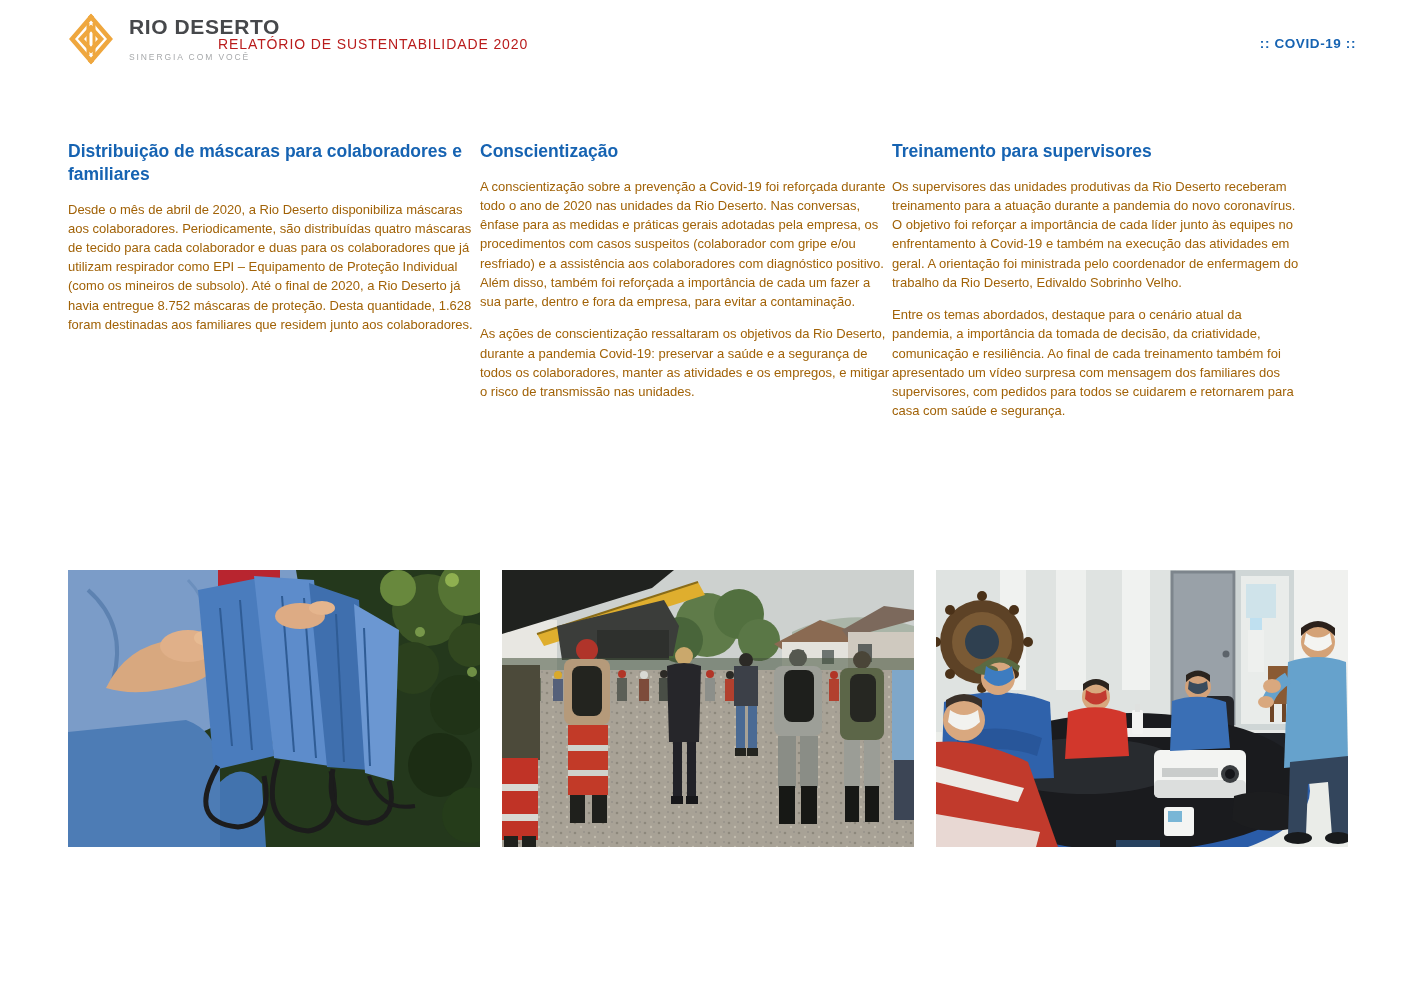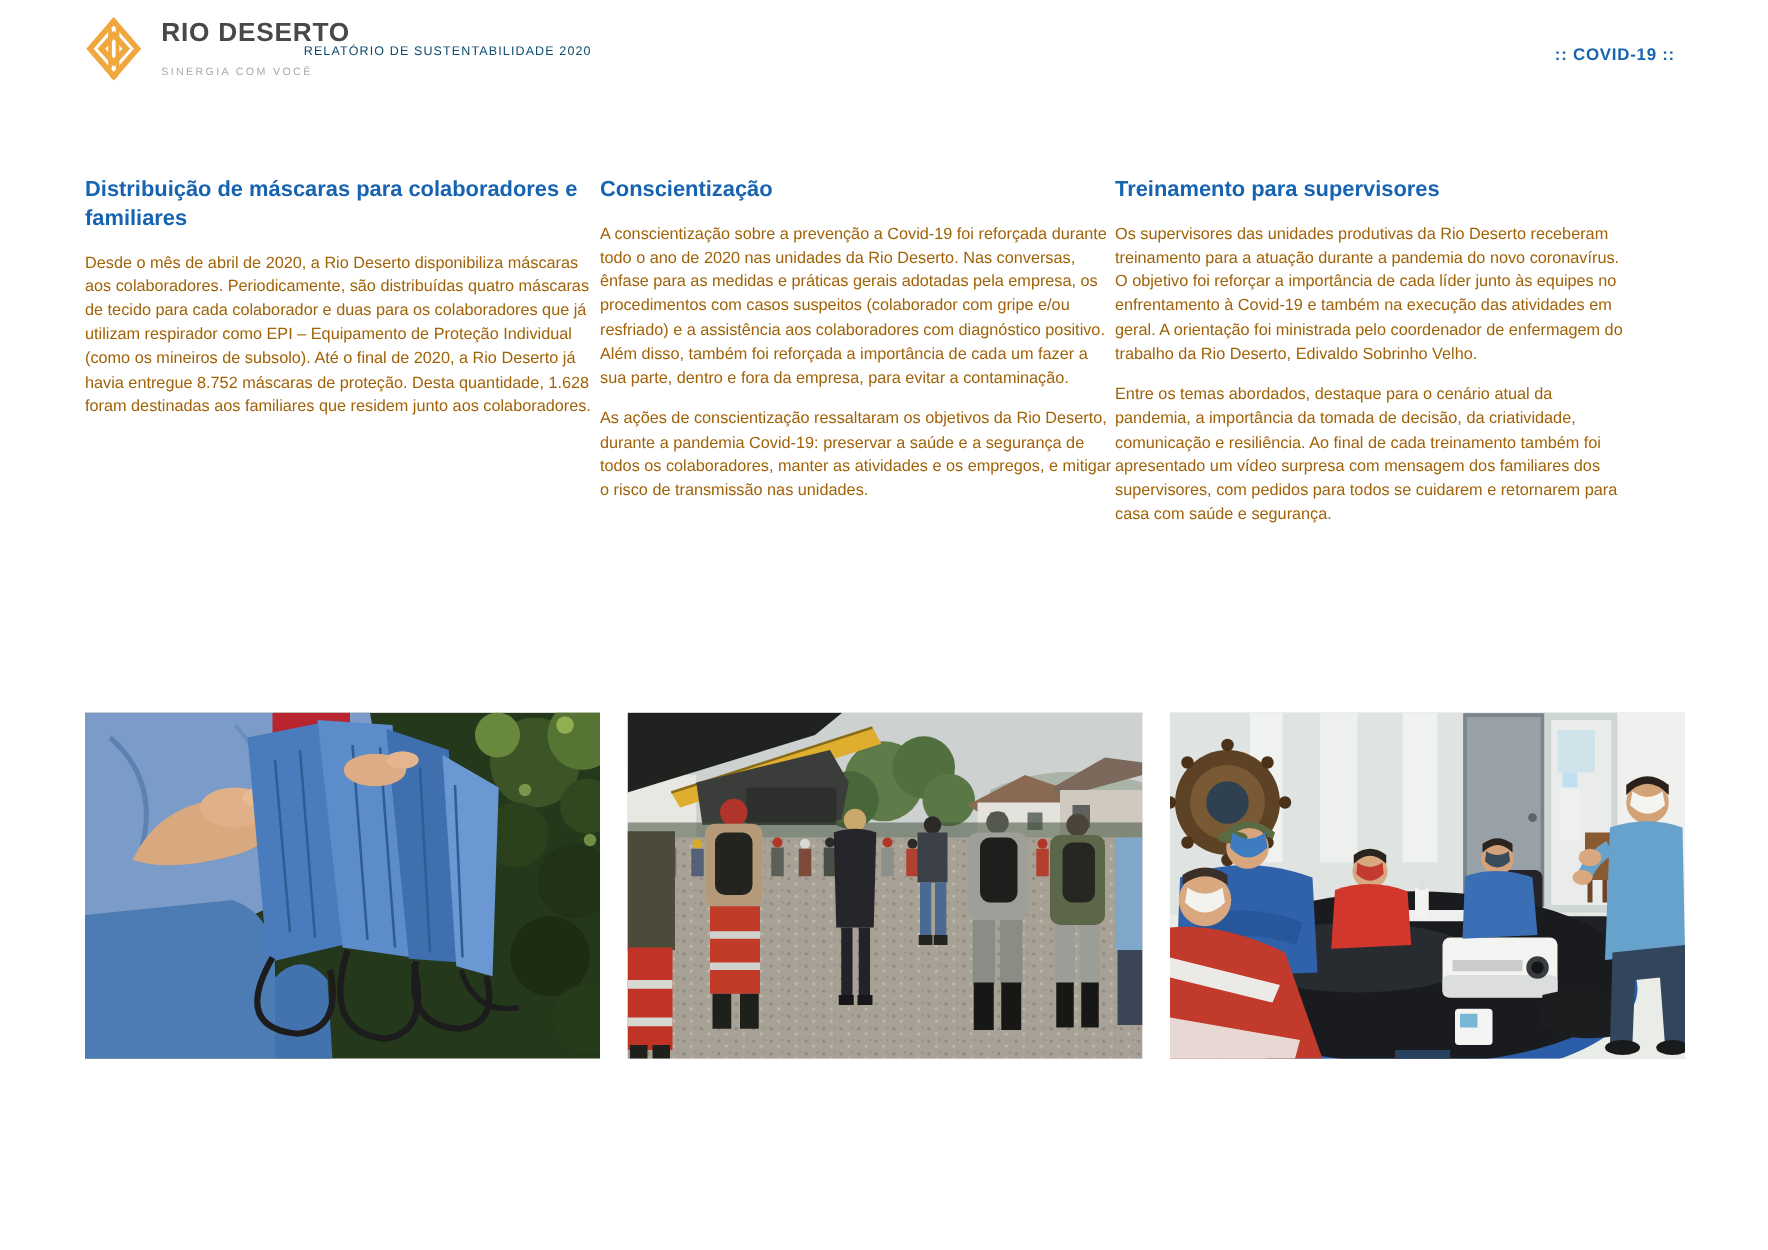--- a/index.html
+++ b/index.html
@@ -5,22 +5,22 @@
   html,body{margin:0;padding:0;background:#ffffff;}
   .page{
     position:relative;width:1414px;height:864px;background:#ffffff;
     font-family:"Liberation Sans", sans-serif;overflow:hidden;
   }
   
   .logo{position:absolute;left:64px;top:13px;display:flex;align-items:center;gap:11px;}
   .logo svg{width:54px;height:52px;display:block;}
   .logo-brand{font-size:21px;font-weight:700;color:#46484b;letter-spacing:.6px;line-height:1;}
   .logo-tagline{font-size:8.5px;color:#a7a9ab;letter-spacing:1.9px;margin-top:16px;line-height:1;}
-  .report-title{position:absolute;left:243px;top:36px;font-size:10px;color:#0c4a6e;letter-spacing:.9px;}
-  .section-tag{position:absolute;right:74px;top:36px;font-size:13.5px;font-weight:700;color:#1663b2;letter-spacing:.6px;}
+  .report-title{position:absolute;left:218px;top:36px;font-size:14px;color:#b91c1c;letter-spacing:.9px;}
+  .section-tag{position:absolute;right:58px;top:36px;font-size:13.5px;font-weight:700;color:#1663b2;letter-spacing:.6px;}
   
   .columns{position:absolute;left:68px;top:140px;width:1280px;display:grid;grid-template-columns:412px 412px 412px;}
   .col h2{margin:0 0 14px 0;font-size:17.5px;font-weight:600;color:#1663b2;line-height:1.3;}
   .col p{margin:0 0 13px 0;font-size:13px;color:#a16207;line-height:1.48;}
   
   .photo{position:absolute;top:570px;width:412px;height:277px;margin:0;overflow:hidden;background:#dddddd;}
   .photo svg{display:block;width:100%;height:100%;}
   .photo-1{left:68px;} .photo-2{left:502px;} .photo-3{left:936px;}
   
   .footer{position:absolute;right:64px;top:935px;display:flex;align-items:center;gap:7px;margin-left:20px;}

